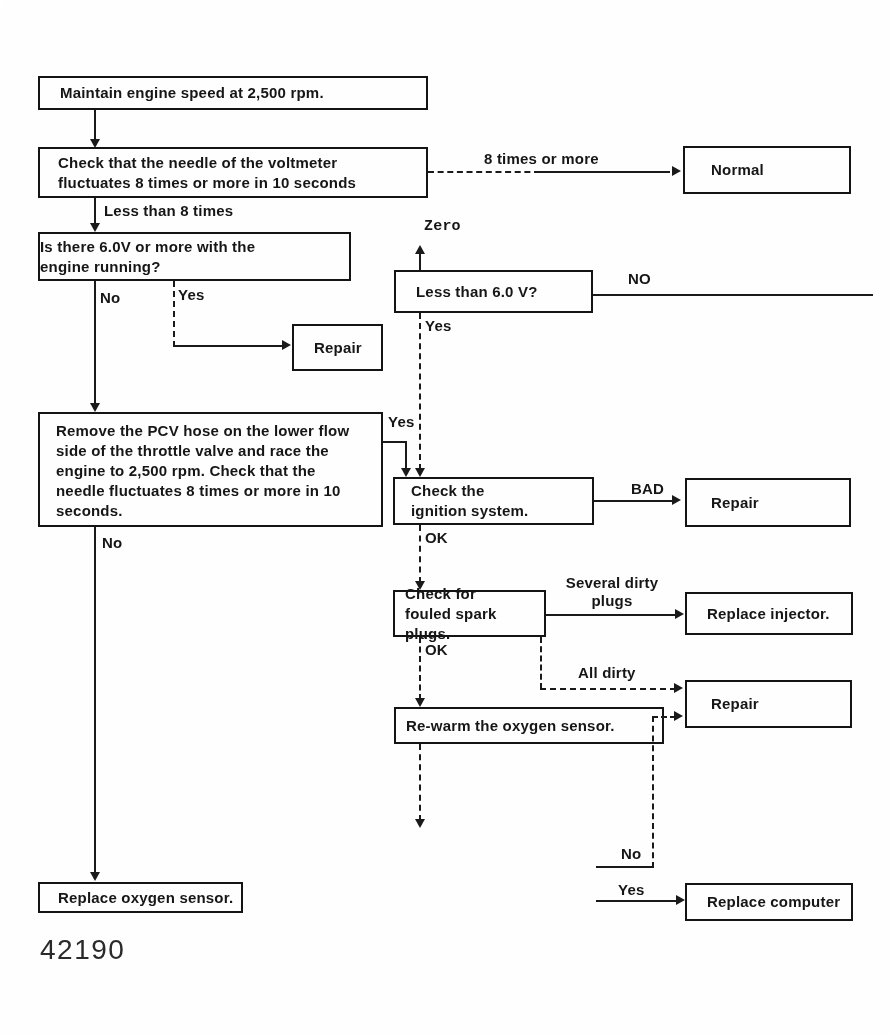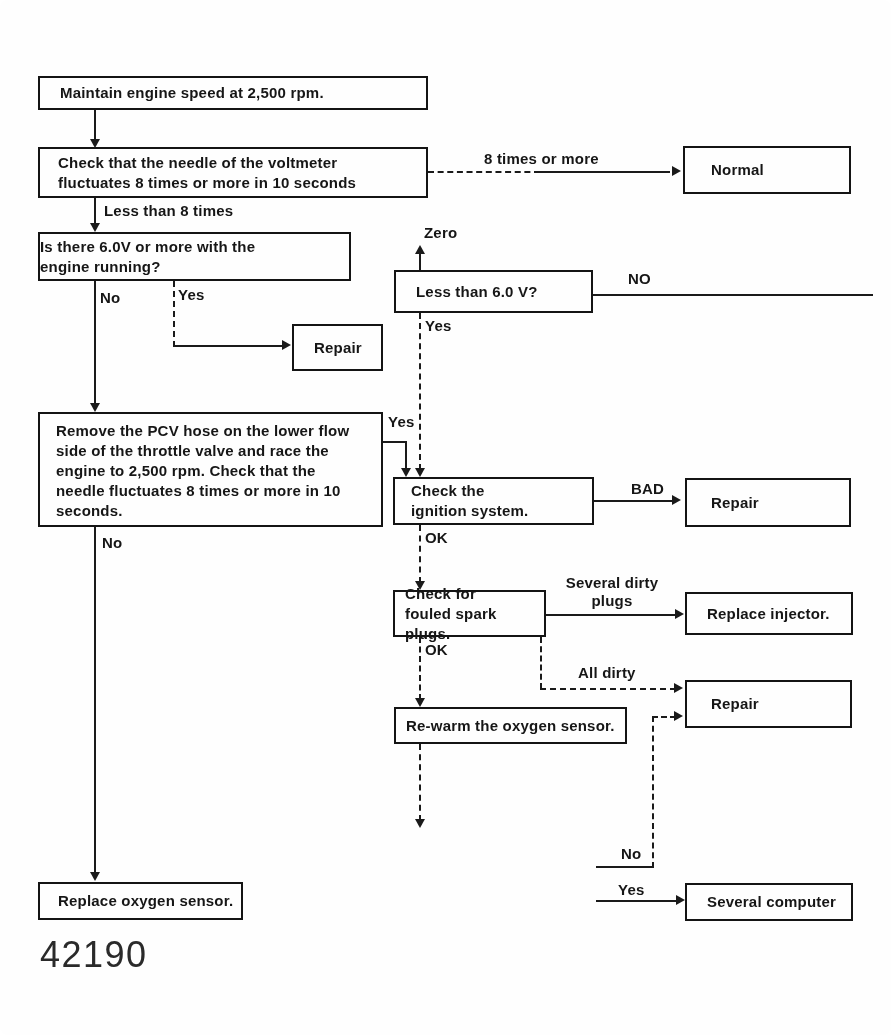--- a/index.html
+++ b/index.html
@@ -36,21 +36,21 @@
   .lbl.wrap{white-space:normal;text-align:center;}
   .vline{position:absolute;width:2px;background:#1a1a1a;}
   .vline.dashed{width:0;background:none;border-left:2px dashed #1a1a1a;}
   .hline{position:absolute;height:2px;background:#1a1a1a;}
   .hline.dashed{height:0;background:none;border-top:2px dashed #1a1a1a;}
   .arr-d{position:absolute;width:0;height:0;border-left:5px solid transparent;border-right:5px solid transparent;border-top:9px solid #1a1a1a;}
   .arr-u{position:absolute;width:0;height:0;border-left:5px solid transparent;border-right:5px solid transparent;border-bottom:9px solid #1a1a1a;}
   .arr-r{position:absolute;width:0;height:0;border-top:5px solid transparent;border-bottom:5px solid transparent;border-left:9px solid #1a1a1a;}
   .fig{
     position:absolute;
-    font-size:36px;
+    font-size:28px;
     font-weight:500;
     letter-spacing:1.5px;
     color:#2a2a2a;
   }
 </style>
 </head>
 <body>
 
 <div id="canvas">
 
@@ -69,28 +69,28 @@
   <div class="box toppad" style="left:38px;top:412px;width:345px;height:115px;padding:7px 20px 0 16px;">Remove the PCV hose on the lower flow side of the throttle valve and race the engine to 2,500 rpm. Check that the needle fluctuates 8 times or more in 10 seconds.</div>
 
   <div class="box" style="left:393px;top:477px;width:201px;height:48px;padding-left:16px;padding-right:50px;">Check the ignition system.</div>
 
   <div class="box" style="left:685px;top:478px;width:166px;height:49px;padding-left:24px;">Repair</div>
 
   <div class="box" style="left:393px;top:590px;width:153px;height:47px;padding-left:10px;padding-right:20px;">Check for fouled spark plugs.</div>
 
   <div class="box" style="left:685px;top:592px;width:168px;height:43px;padding-left:20px;">Replace injector.</div>
 
-  <div class="box" style="left:394px;top:707px;width:233px;height:37px;padding-left:10px;">Re-warm the oxygen sensor.</div>
+  <div class="box" style="left:394px;top:707px;width:270px;height:37px;padding-left:10px;">Re-warm the oxygen sensor.</div>
 
   <div class="box" style="left:685px;top:680px;width:167px;height:48px;padding-left:24px;">Repair</div>
 
 
-  <div class="box" style="left:685px;top:883px;width:168px;height:38px;padding-left:20px;">Several computer</div>
+  <div class="box" style="left:685px;top:883px;width:168px;height:38px;padding-left:20px;">Replace computer</div>
 
-  <div class="box" style="left:38px;top:882px;width:205px;height:38px;padding-left:18px;">Replace oxygen sensor.</div>
+  <div class="box" style="left:38px;top:882px;width:205px;height:31px;padding-left:18px;">Replace oxygen sensor.</div>
 
   <div class="vline" style="left:94px;top:110px;height:30px;"></div>
   <div class="arr-d" style="left:90px;top:139px;"></div>
 
   <div class="hline dashed" style="left:428px;top:171px;width:112px;"></div>
   <div class="hline" style="left:538px;top:171px;width:132px;"></div>
   <div class="arr-r" style="left:672px;top:166px;"></div>
   <div class="lbl" style="left:484px;top:150px;">8 times or more</div>
 
   <div class="vline" style="left:94px;top:198px;height:26px;"></div>
@@ -99,21 +99,21 @@
 
   <div class="vline" style="left:94px;top:281px;height:123px;"></div>
   <div class="arr-d" style="left:90px;top:403px;"></div>
   <div class="lbl" style="left:100px;top:289px;">No</div>
 
   <div class="vline dashed" style="left:173px;top:281px;height:66px;"></div>
   <div class="hline" style="left:173px;top:345px;width:112px;"></div>
   <div class="arr-r" style="left:282px;top:340px;"></div>
   <div class="lbl" style="left:178px;top:286px;">Yes</div>
 
-  <div class="lbl" style="left:424px;top:224px;">Zero</div>
+  <div class="lbl" style="left:424px;top:218px;font-family:Liberation Mono, monospace;">Zero</div>
   <div class="vline" style="left:419px;top:252px;height:18px;"></div>
   <div class="arr-u" style="left:415px;top:245px;"></div>
 
   <div class="hline" style="left:593px;top:294px;width:280px;"></div>
   <div class="lbl" style="left:628px;top:270px;">NO</div>
 
   <div class="vline dashed" style="left:419px;top:313px;height:157px;"></div>
   <div class="arr-d" style="left:415px;top:468px;"></div>
   <div class="lbl" style="left:425px;top:317px;">Yes</div>
 

